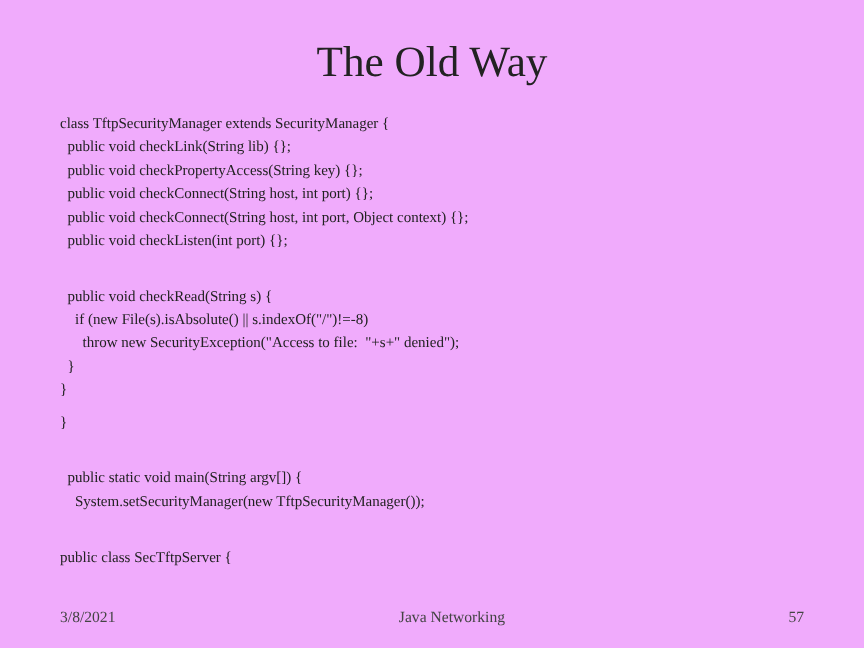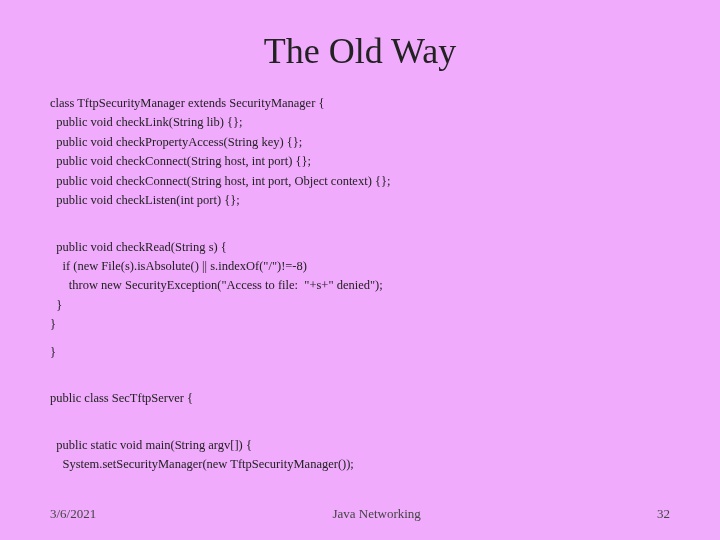--- a/index.html
+++ b/index.html
@@ -72,25 +72,25 @@
   <div class="code-block">
   public void checkRead(String s) {
     if (new File(s).isAbsolute() || s.indexOf("/")!=-8)
       throw new SecurityException("Access to file:  "+s+" denied");
   }
 }</div>
 
   <div class="code-block">}</div>
 
   <div class="code-block">
-public class SecTftpServer {</div>
-
-  <div class="code-block">
   public static void main(String argv[]) {
     System.setSecurityManager(new TftpSecurityManager());</div>
 
+  <div class="code-block">
+public class SecTftpServer {</div>
+
   <div class="footer">
-    <span>3/6/2021</span>
+    <span>3/8/2021</span>
     <span>Java Networking</span>
-    <span>32</span>
+    <span>57</span>
   </div>
 
 </div>
 
 </body></html>

